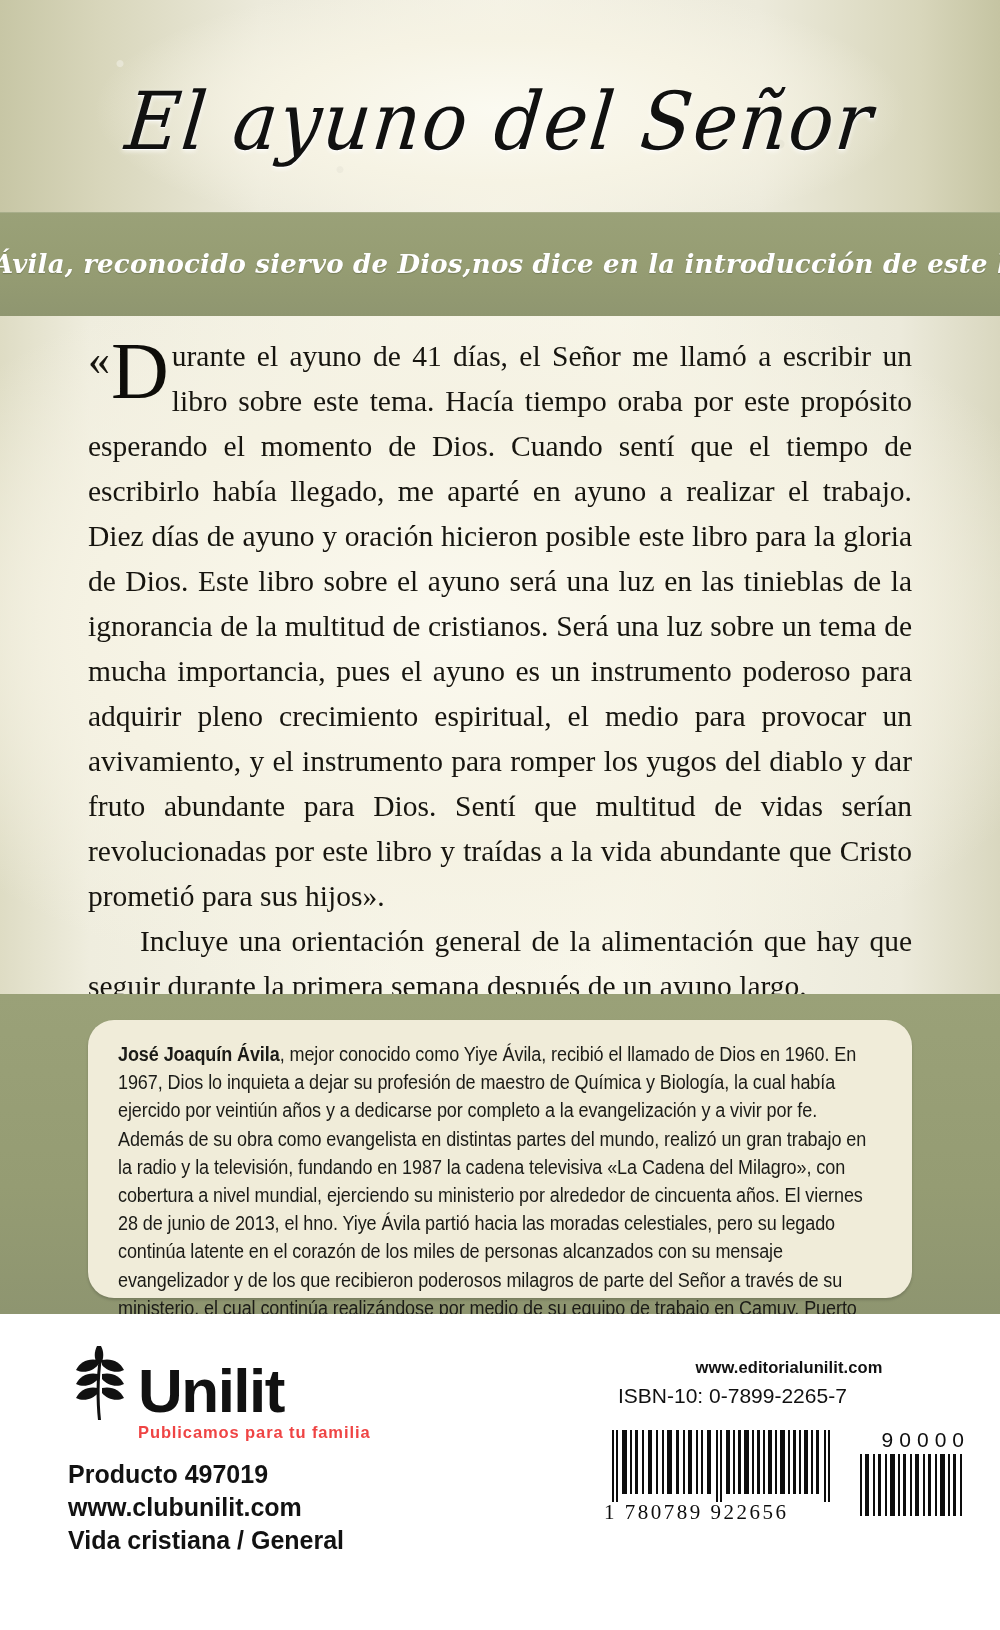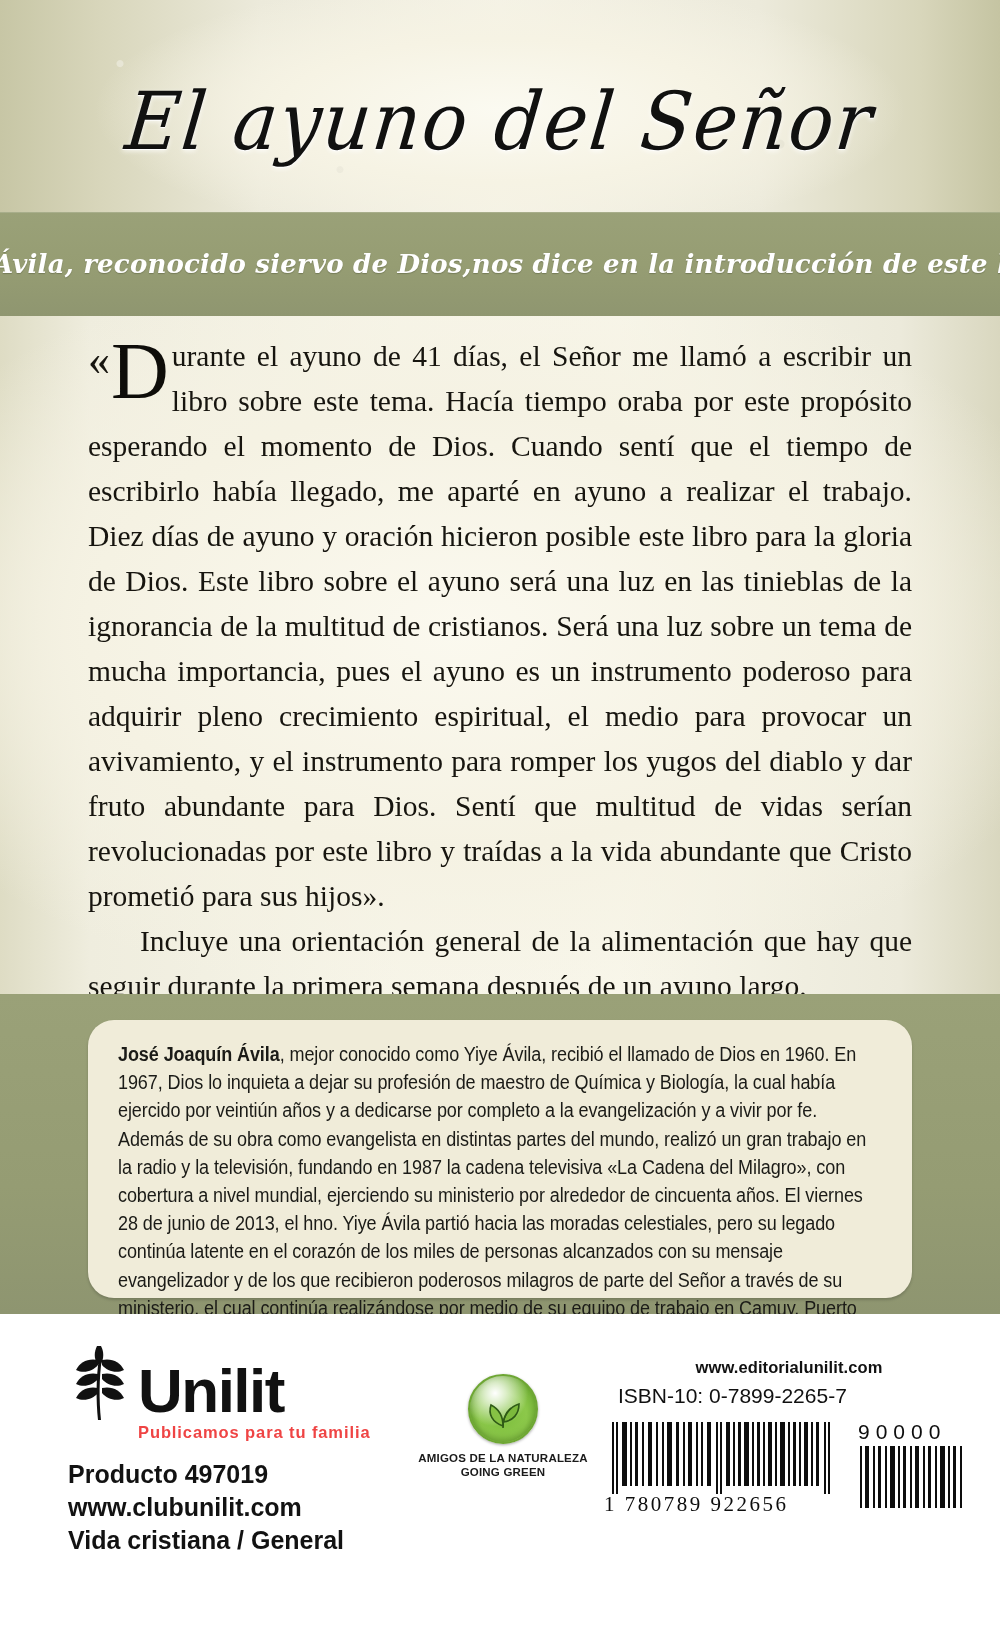--- a/index.html
+++ b/index.html
@@ -161,29 +161,29 @@
 
   
   .isbn-block{position:absolute;left:604px;top:44px;width:370px;}
   .isbn-web{
     font-family:"Liberation Sans",sans-serif;
     font-weight:bold;font-size:16.5px;color:#101010;
     text-align:center;margin-bottom:7px;letter-spacing:.1px;
   }
   .isbn-num{
     font-family:"Liberation Sans",sans-serif;
-    font-size:21px;color:#101010;margin-left:14px;margin-bottom:12px;
+    font-size:21px;color:#101010;margin-left:14px;margin-bottom:20px;
   }
   .bars-row{display:flex;align-items:flex-start;}
   .ean-wrap{width:240px;}
   .addon-wrap{width:112px;margin-left:14px;}
   .addon-digits{
     font-family:"Liberation Sans",sans-serif;
     font-size:21px;color:#0d0d0d;letter-spacing:6px;
-    text-align:left;margin-bottom:2px;
+    text-align:right;margin-bottom:2px;
   }
   .ean-digits{
     font-family:"Liberation Serif",serif;
     font-size:21px;color:#0d0d0d;letter-spacing:2.5px;
     margin-top:-4px;
   }
   svg.bars{display:block;}
 </style>
 </head>
 <body>
@@ -235,35 +235,20 @@
         <div class="unilit-word">Unilit</div>
       </div>
       <div class="unilit-tag">Publicamos para tu familia</div>
       <div class="pub-lines">
         <div>Producto 497019</div>
         <div>www.clubunilit.com</div>
         <div>Vida cristiana / General</div>
       </div>
     </div>
 
-    <div class="green-logo">
-      <div class="green-coin">
-        <svg width="42" height="42" viewBox="0 0 42 42" aria-hidden="true">
-          <g fill="none" stroke="#2f5b16" stroke-width="1.6">
-            <path d="M21 38 C21 28 17 21 9 17 C6 26 10 34 21 38 Z" fill="#86c244"></path>
-            <path d="M21 34 C24 24 30 18 37 16 C37 26 31 33 21 34 Z" fill="#7cba3c"></path>
-            <path d="M21 40 C21 31 23 25 29 20"></path>
-          </g>
-        </svg>
-      </div>
-      <div class="green-cap">
-        <div>AMIGOS DE LA NATURALEZA</div>
-        <div>GOING GREEN</div>
-      </div>
-    </div>
 
     <div class="isbn-block">
       <div class="isbn-web">www.editorialunilit.com</div>
       <div class="isbn-num">ISBN-10: 0-7899-2265-7</div>
       <div class="bars-row">
         <div class="ean-wrap">
           <svg class="bars" width="240" height="76" viewBox="0 0 240 76" aria-hidden="true">
             <rect x="0" y="0" width="240" height="76" fill="#ffffff"></rect>
             <g fill="#0d0d0d">
               <rect x="8" y="2" width="2" height="72"></rect>

